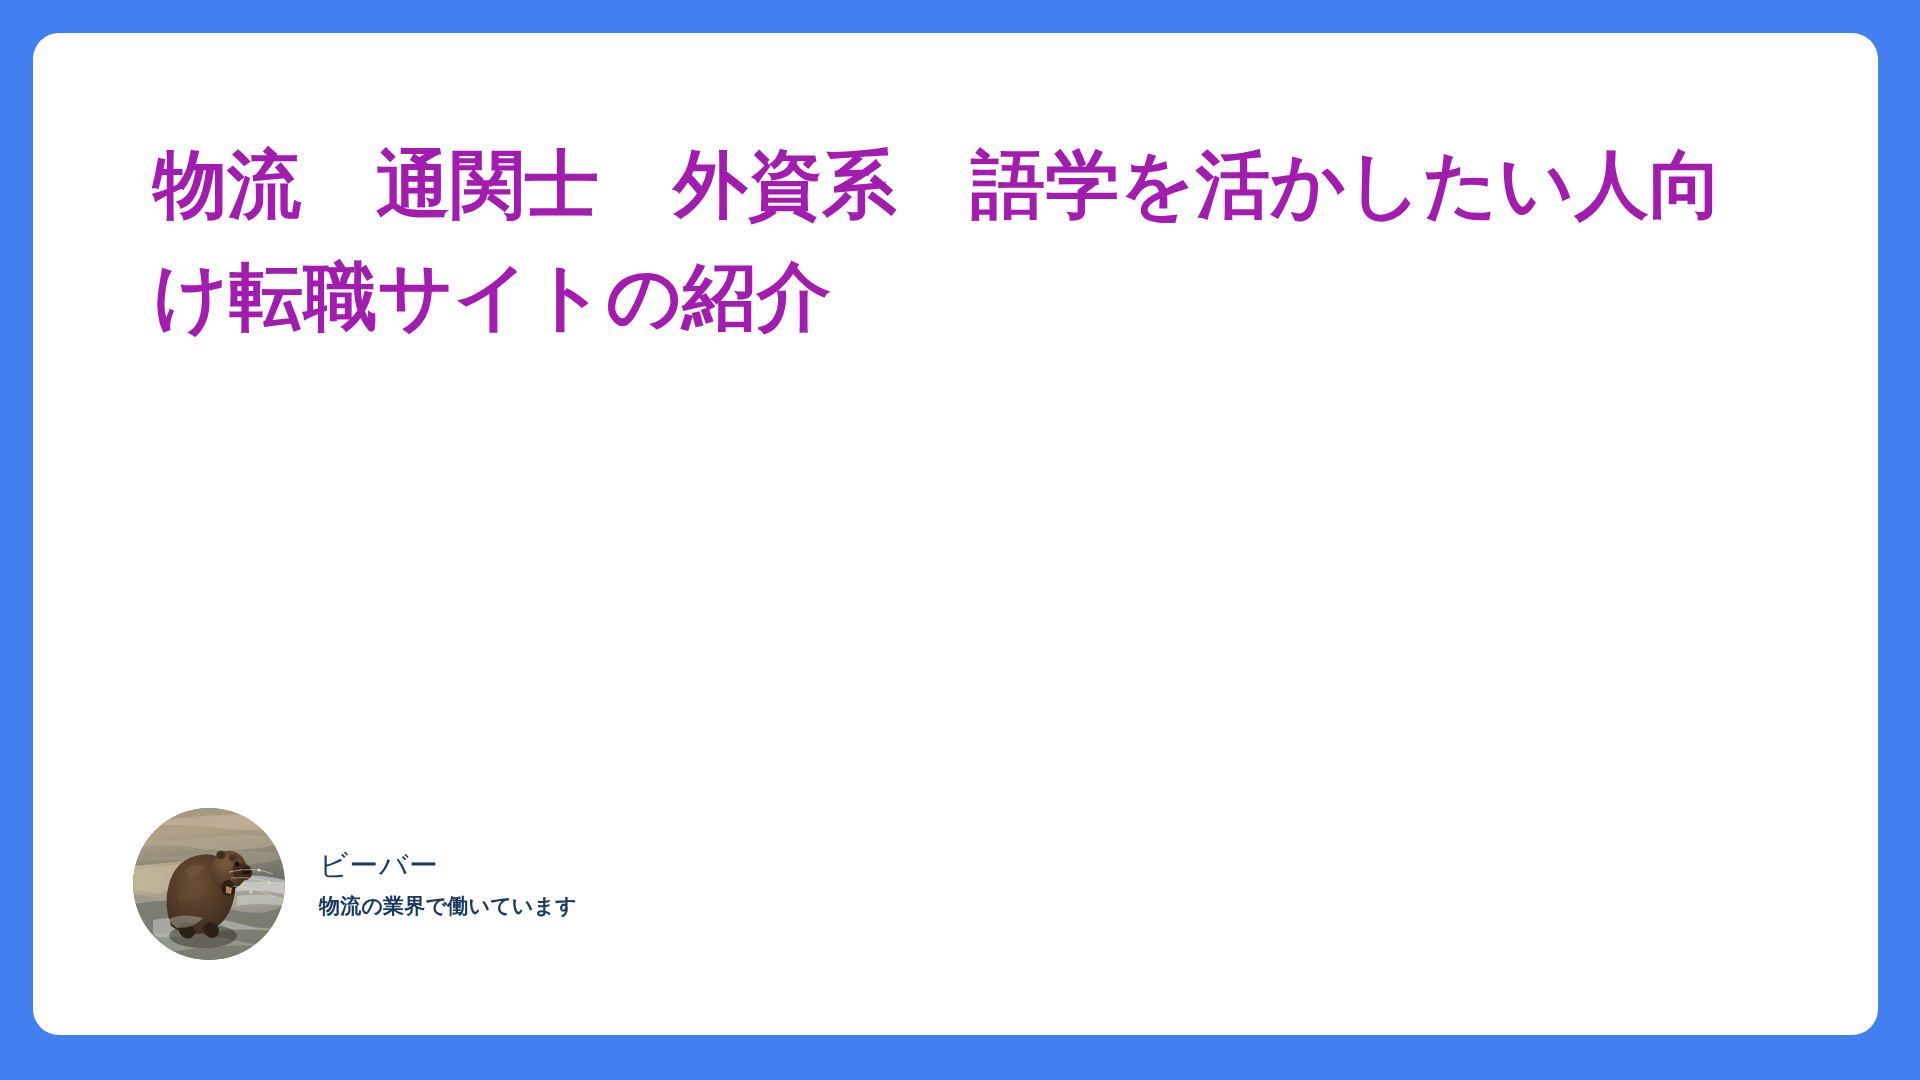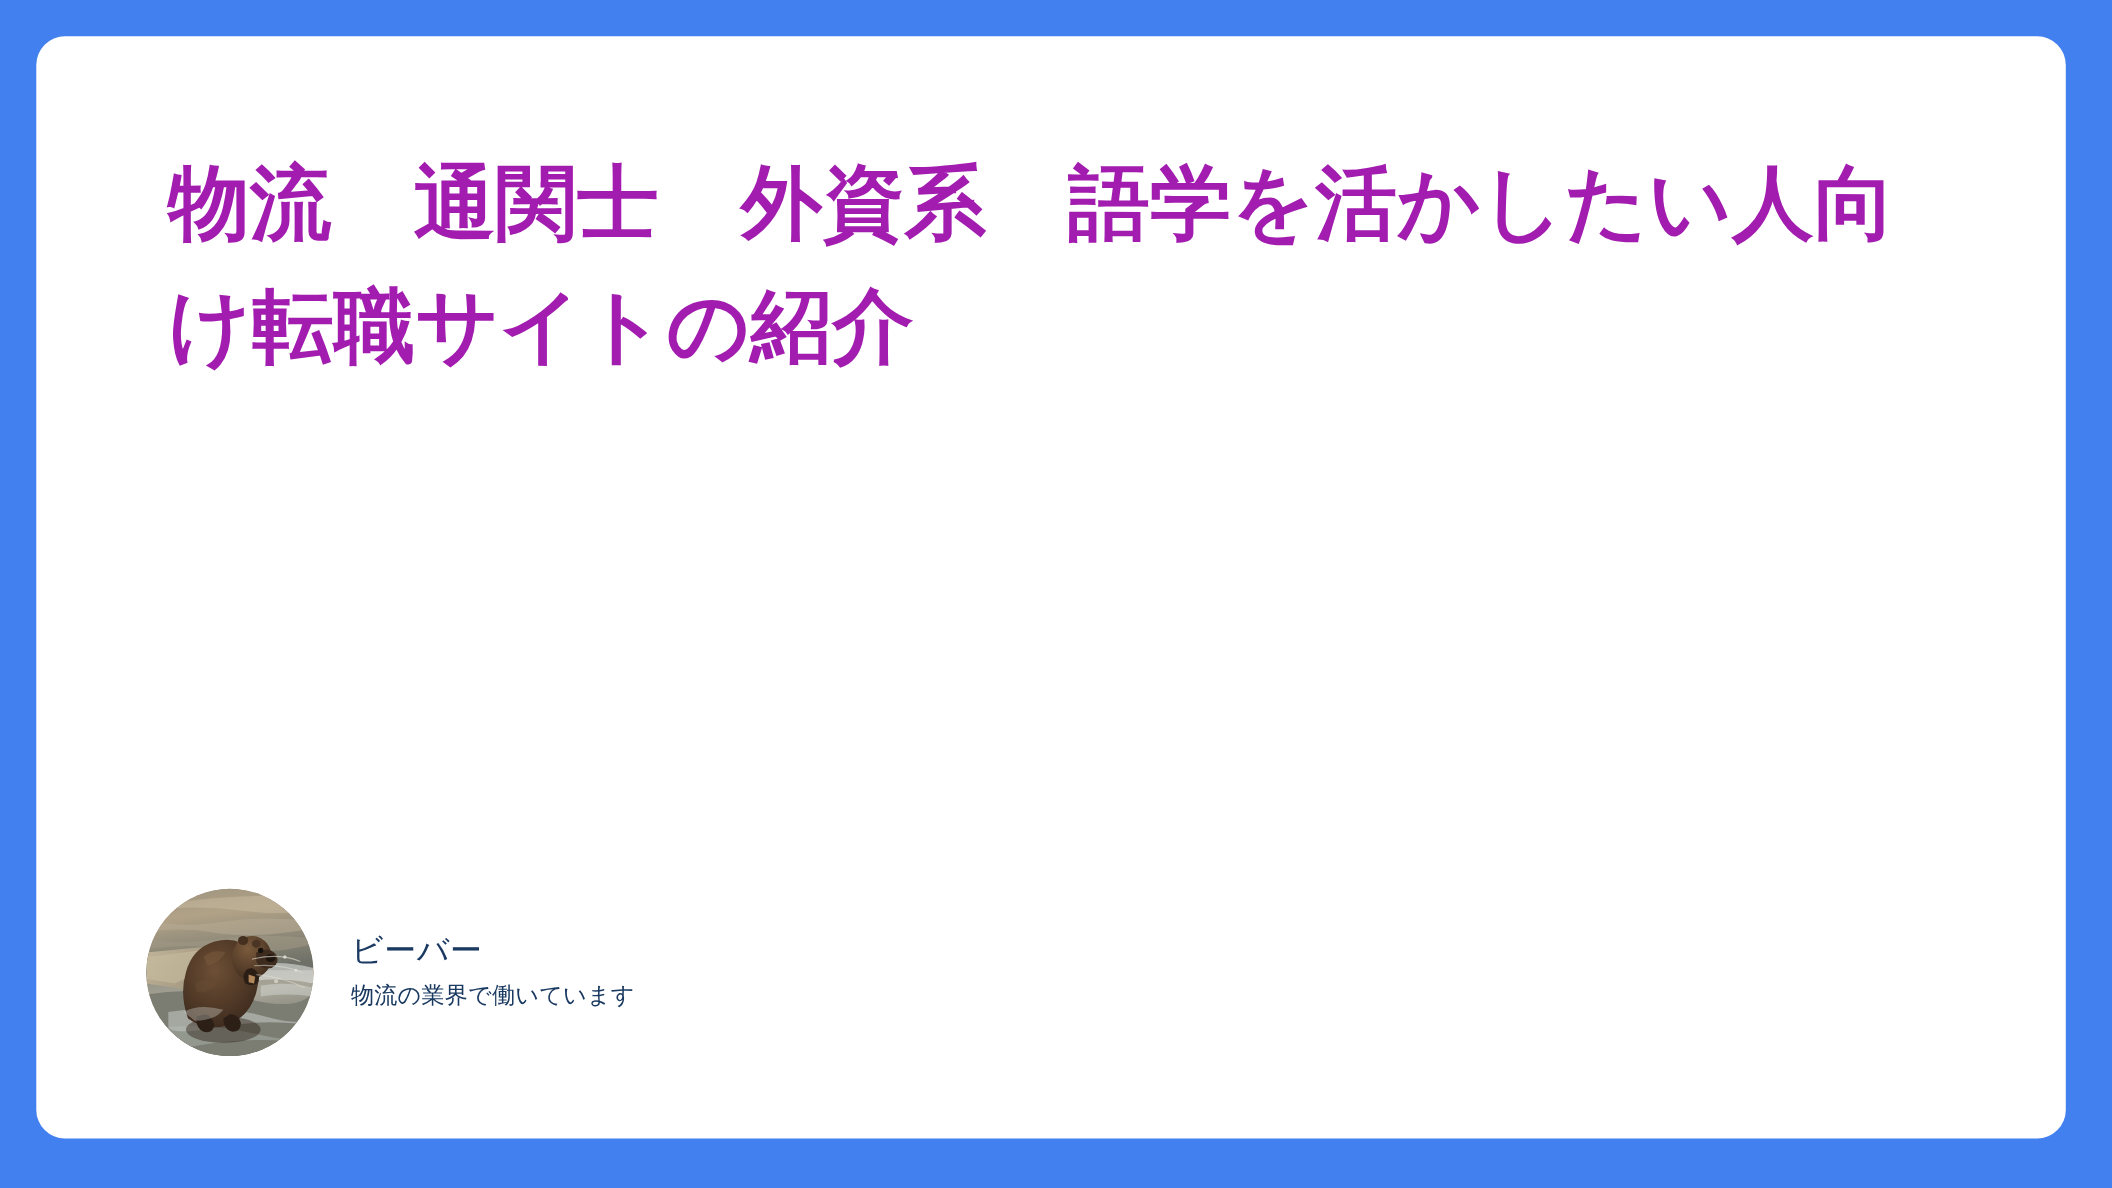--- a/index.html
+++ b/index.html
@@ -61,21 +61,21 @@
   }
   .author-name {
     font-size:29px;
     font-weight:400;
     color:#1b3a61;
     line-height:1.35;
     letter-spacing:0.02em;
   }
   .author-tagline {
     font-size:21px;
-    font-weight:400;
+    font-weight:700;
     color:#1b3a61;
     line-height:1.4;
     letter-spacing:0.01em;
   }
 </style>
 </head>
 <body>
 
 <div class="slide-card">
 

